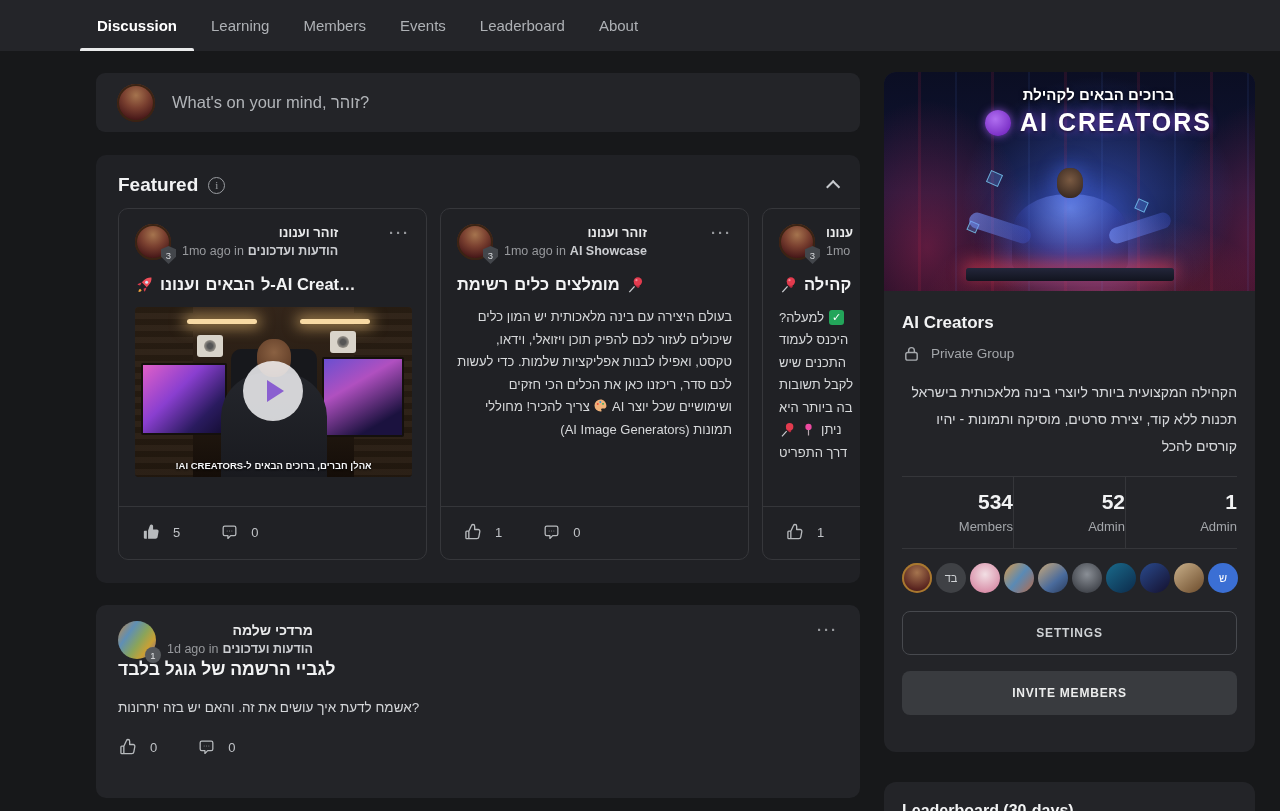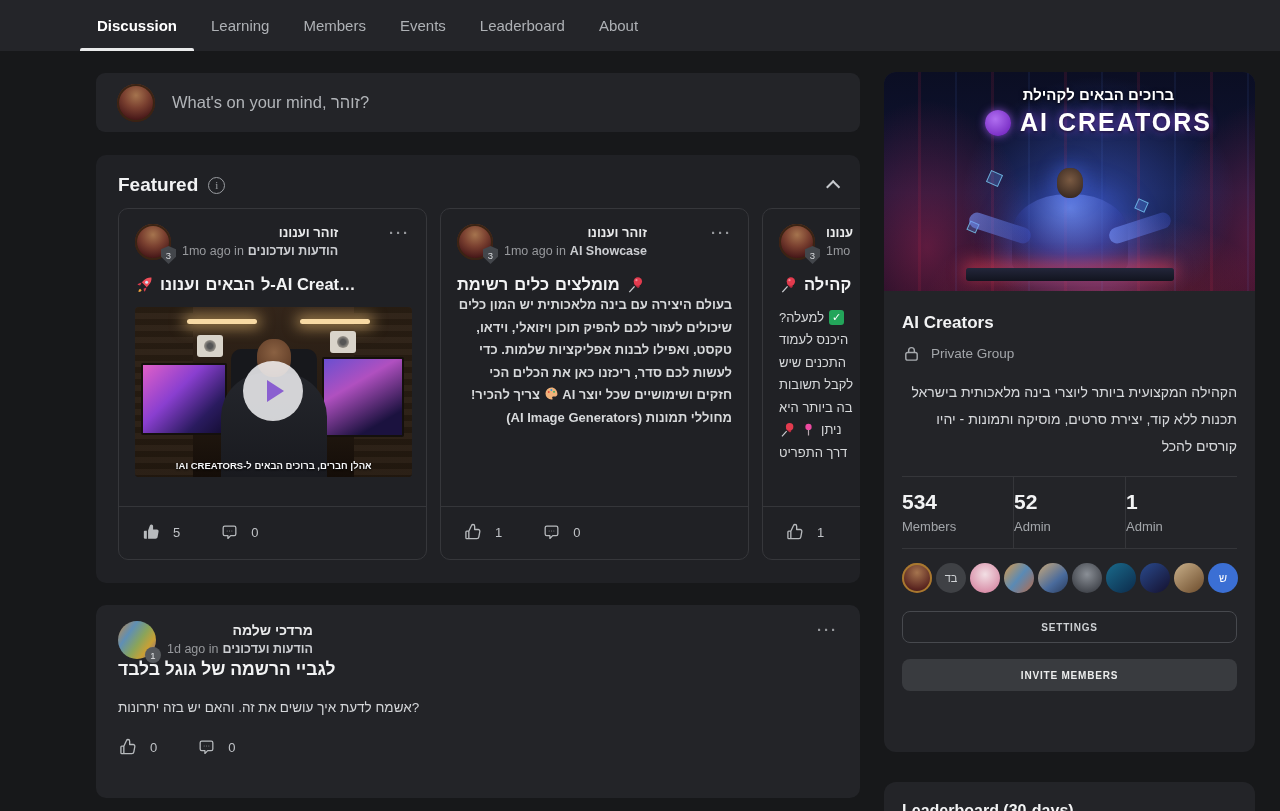--- a/index.html
+++ b/index.html
@@ -53,22 +53,22 @@
   .meta { font-size:12.5px; color:#97999d; white-space:nowrap; display:flex; gap:4px; }
   .meta b { color:#cbcdd1; }
   .dots { margin-left:auto; color:#97999d; font-size:15px; font-weight:700;
           letter-spacing:2px; cursor:pointer; line-height:10px; padding-top:4px; }
   .lvl { position:absolute; right:-5px; bottom:-4px; width:15px; height:18px;
          background:#43464b; clip-path:polygon(50% 0,100% 18%,100% 60%,50% 100%,0 60%,0 18%);
          font-size:9.5px; color:#d8dadd; display:flex; align-items:center; justify-content:center; }
   .fc-title { margin-top:15px; display:flex; align-items:center; gap:6px;
          font-size:16.5px; font-weight:700; color:#f2f3f4; white-space:nowrap; overflow:hidden; }
   .fc-title .tok { unicode-bidi:isolate; }
-  .fc-body { direction:rtl; text-align:right; font-size:13px;
-         line-height:22.5px; color:#d7d9db;font-weight:bold; }
+  .fc-body { margin-top:12px; direction:rtl; text-align:right; font-size:13px;
+         line-height:22.5px; color:#d7d9db; }
   .c3line { display:flex; align-items:center; gap:5px; height:22.5px; font-size:13px; color:#d7d9db; }
   .fc-footer { margin-top:auto; border-top:1px solid #35363a; margin-left:-16px; margin-right:-16px;
          padding:15px 22px 2px; display:flex; align-items:center; color:#b7babd; }
   .act { display:flex; align-items:center; gap:12px; cursor:pointer; }
   .act + .act { margin-left:40px; }
   .count { font-size:13px; color:#c0c3c7; }
   .icon16 svg, .act svg { display:block; }
 
   
   .vthumb { margin-top:13px; width:277px; height:170px; border-radius:4px; position:relative;
@@ -143,40 +143,40 @@
         background:rgba(90,160,255,.25); transform:rotate(24deg); }
 
   .side-body { padding:0 18px; }
   .grp-name { margin-top:22px; font-size:17px; font-weight:700; color:#f2f3f4; }
   .privacy { margin-top:11px; display:flex; align-items:center; gap:10px;
         font-size:13.5px; color:#a3a6aa; }
   .grp-desc { margin-top:16px; direction:rtl; text-align:right; font-size:14px;
         line-height:27px; color:#d6d8db; }
   .sep { border-top:1px solid #35363a; margin-top:16px; }
   .stats { display:flex; }
-  .stat { flex:1; text-align:left; padding:13px 0 14px; position:relative; }
+  .stat { flex:1; text-align:right; padding:13px 0 14px; position:relative; }
   .stat + .stat { border-left:1px solid #35363a; }
   .stat-v { font-size:21px; font-weight:700; color:#f2f3f4; }
   .stat-l { margin-top:5px; font-size:13px; color:#a3a6aa; }
   .members-row { display:flex; gap:4px; margin-top:14px; }
   .mav { width:30px; height:30px; border-radius:50%; flex-shrink:0; cursor:pointer;
         display:flex; align-items:center; justify-content:center; font-size:11px; color:#cfd2d5; }
   .m1 { background:radial-gradient(circle at 50% 32%,#a5744e,#5a2520 65%,#2a0f12);
         box-shadow:0 0 0 2px #a8792f inset; }
   .m2 { background:#3f4145; }
   .m3 { background:radial-gradient(circle at 50% 38%,#f2dfe4,#d78aa5 80%); }
   .m4 { background:linear-gradient(130deg,#d99a4a,#5a8ab5 50%,#b56a4a); }
   .m5 { background:linear-gradient(140deg,#c9a97a,#4a6b9c 60%,#2a3b5c); }
   .m6 { background:radial-gradient(circle at 50% 38%,#8a8f96,#3a3d44 85%); }
   .m7 { background:linear-gradient(140deg,#1a6b8c,#0c2a4a); }
   .m8 { background:linear-gradient(140deg,#2a4a8c,#14102e); }
   .m9 { background:linear-gradient(140deg,#c9b08a,#6b4a2a); }
   .m10 { background:#3b6fd4; color:#fff; }
-  .btn { margin-top:16px; height:32px; border-radius:8px; display:flex; align-items:center;
-        justify-content:center; font-size:10px; font-weight:700; letter-spacing:.8px; cursor:pointer;text-align:right; }
+  .btn { margin-top:16px; height:44px; border-radius:8px; display:flex; align-items:center;
+        justify-content:center; font-size:12px; font-weight:700; letter-spacing:.8px; cursor:pointer;text-align:right; }
   .btn.settings { margin-top:18px; border:1px solid #47494e; color:#cfd2d5; background:transparent; }
   .btn.invite { background:#393b3f; color:#eceded; }
 
   .lb-card { position:absolute; left:884px; top:782px; width:371px; height:60px;
         background:#232428; border-radius:12px; padding:20px 18px; }
   .lb-title { font-size:16px; font-weight:700; color:#f2f3f4; }
 
   .check { display:inline-flex; width:15px; height:15px; background:#23a55a; border-radius:3px;
         color:#fff; font-size:11px; align-items:center; justify-content:center; flex-shrink:0; }
 </style>

